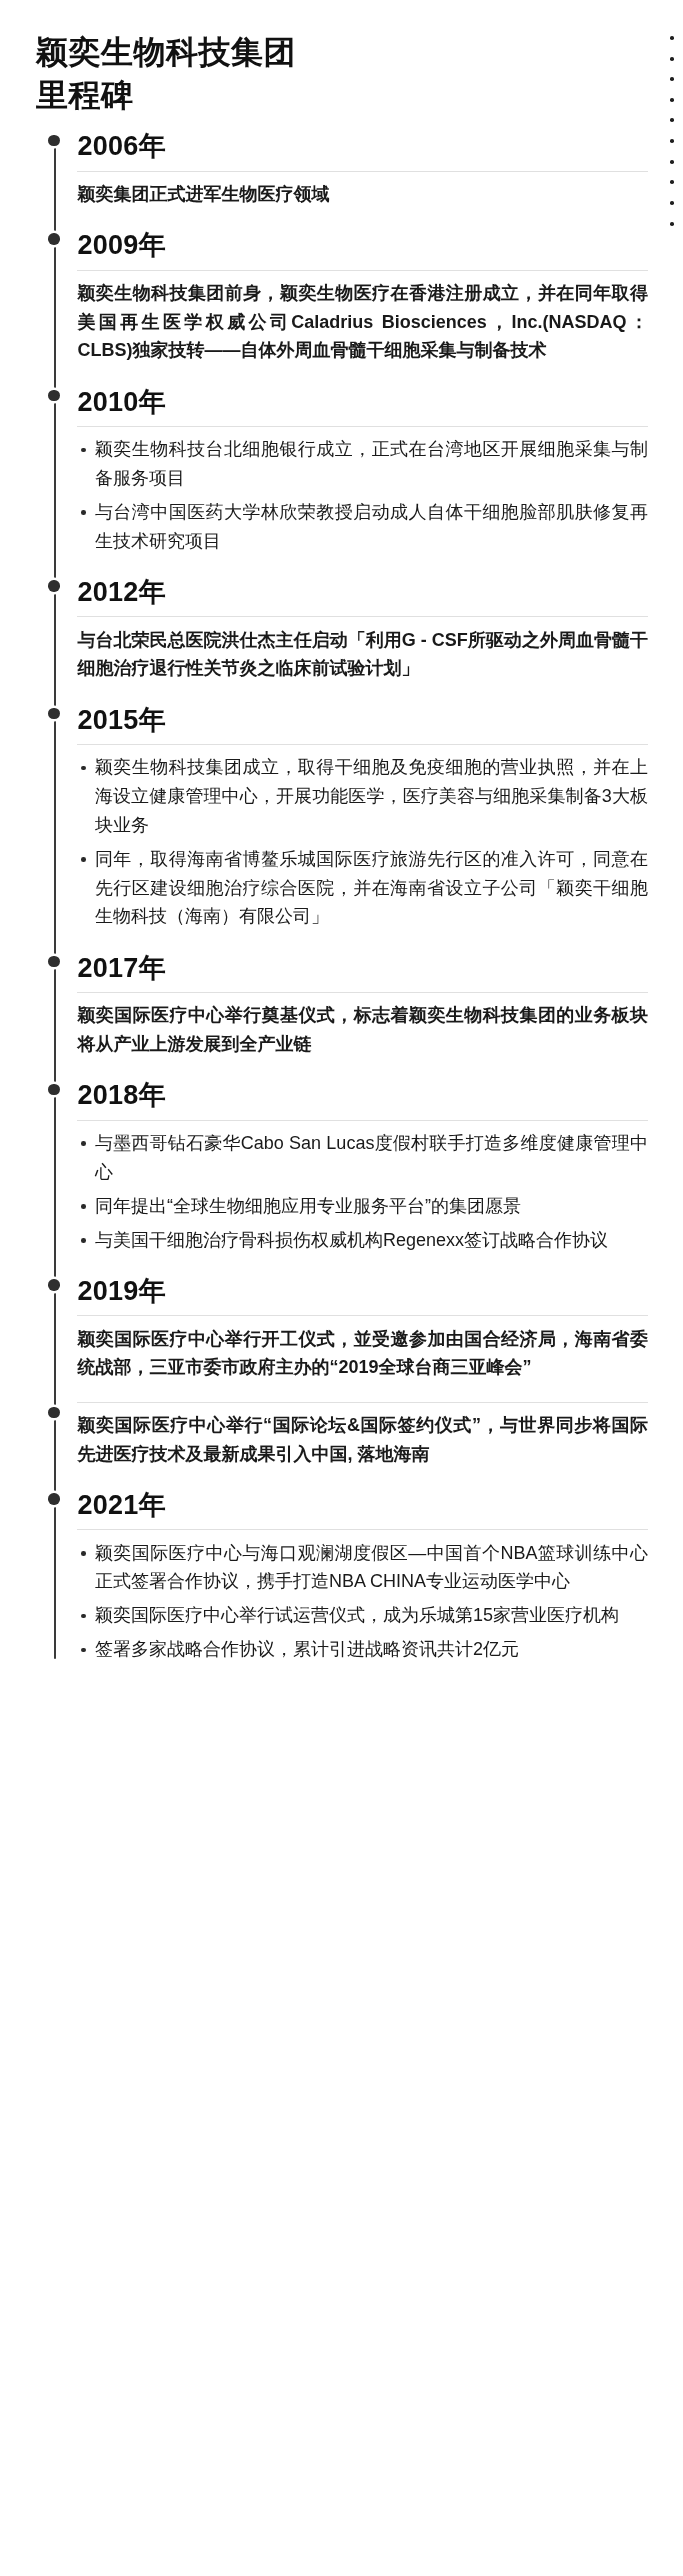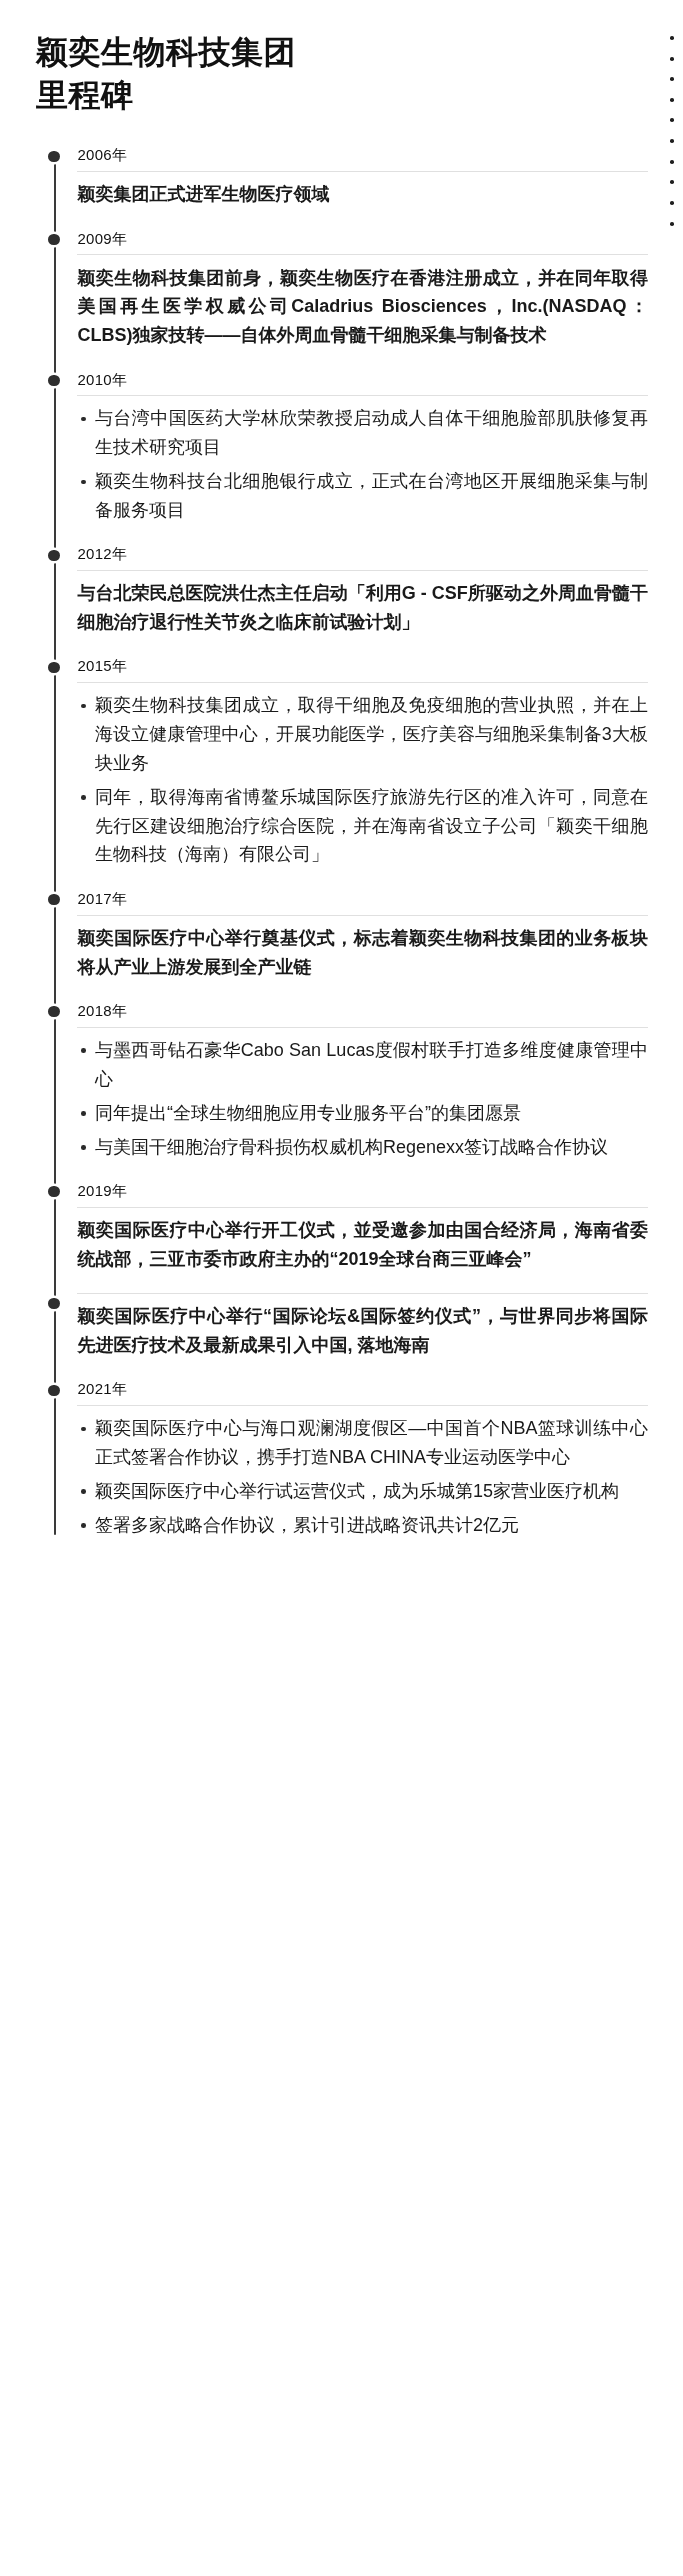--- a/index.html
+++ b/index.html
@@ -18,21 +18,21 @@
     box-sizing: border-box;
     padding: 31px 36px 41px 36px;
     position: relative;
   }
   .page-title {
     font-size: 32px;
     font-weight: bold;
     line-height: 1.35;
     letter-spacing: 0.5px;
     color: #111111;
-    margin: 0 0 28px 0;
+    margin: 0 0 12px 0;
     white-space: pre-line;
   }
   .timeline {
     position: relative;
     margin-left: 12.4px;
     padding-left: 29px;
     box-sizing: border-box;
   }
   .timeline:before {
     content: "";
@@ -53,22 +53,22 @@
     position: absolute;
     left: -29px;
     top: 5.2px;
     width: 11.3px;
     height: 11.3px;
     border-radius: 50%;
     background: #2f2f2f;
     box-shadow: 0 0 0 2.6px #ffffff;
   }
   .year {
-    font-size: 15px;
-    font-weight: normal;
+    font-size: 27px;
+    font-weight: bold;
     color: #111111;
     line-height: 1.3;
     margin: 0 0 6.2px 0;
     letter-spacing: 0.3px;
   }
   .divider {
     height: 1px;
     background: #e0e0e0;
     margin: 0 0 8.2px 0;
     width: 100%;
@@ -142,22 +142,22 @@
         <span class="dot"></span>
         <div class="year">2009年</div>
         <div class="divider"></div>
         <p class="body-text">颖奕生物科技集团前身，颖奕生物医疗在香港注册成立，并在同年取得美国再生医学权威公司Caladrius Biosciences，Inc.(NASDAQ：CLBS)独家技转——自体外周血骨髓干细胞采集与制备技术</p>
       </div>
       <div class="entry">
         <span class="dot"></span>
         <div class="year">2010年</div>
         <div class="divider"></div>
         <ul class="bullets">
+          <li>颖奕生物科技台北细胞银行成立，正式在台湾地区开展细胞采集与制备服务项目</li>
           <li>与台湾中国医药大学林欣荣教授启动成人自体干细胞脸部肌肤修复再生技术研究项目</li>
-          <li>颖奕生物科技台北细胞银行成立，正式在台湾地区开展细胞采集与制备服务项目</li>
         </ul>
       </div>
       <div class="entry">
         <span class="dot"></span>
         <div class="year">2012年</div>
         <div class="divider"></div>
         <p class="body-text">与台北荣民总医院洪仕杰主任启动「利用G - CSF所驱动之外周血骨髓干细胞治疗退行性关节炎之临床前试验计划」</p>
       </div>
       <div class="entry">
         <span class="dot"></span>

